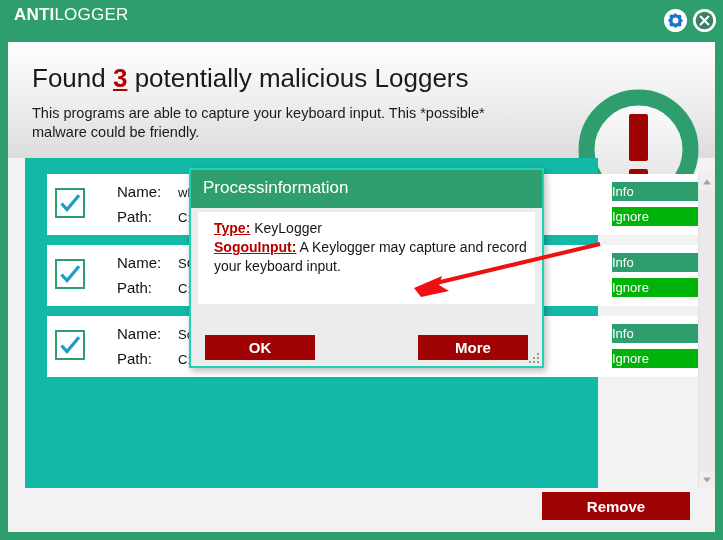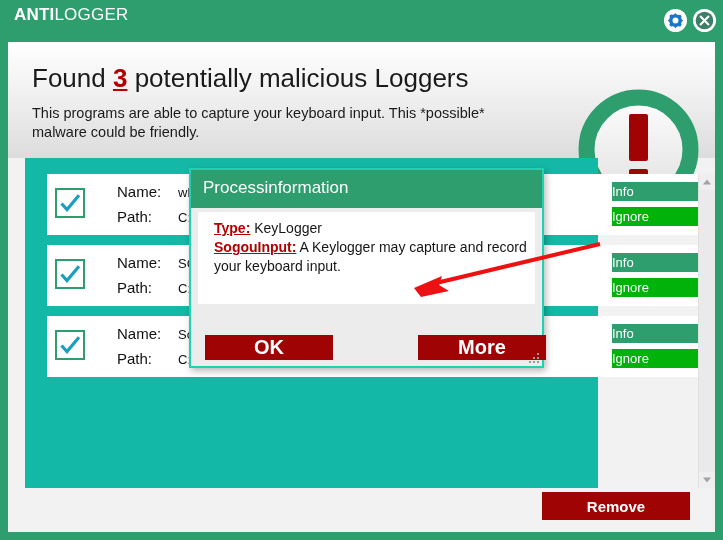--- a/index.html
+++ b/index.html
@@ -282,27 +282,27 @@
     margin-left: 8px;
   }
   .dlg-key {
     color: #b50000;
     font-weight: bold;
     text-decoration: underline;
   }
   .dlg-btn {
     position: absolute;
     top: 165px;
-    width: 128px;
+    width: 110px;
     height: 25px;
     background: #a00303;
     border: none;
     color: #ffffff;
     font-family: "Liberation Sans", sans-serif;
-    font-size: 20px;
+    font-size: 15px;
     font-weight: bold;
     cursor: pointer;
     padding: 0;
   }
   #dialog-ok   { left: 14px; }
   #dialog-more { left: 227px; }
   #dialog-grip {
     position: absolute;
     right: 2px;
     bottom: 2px;

